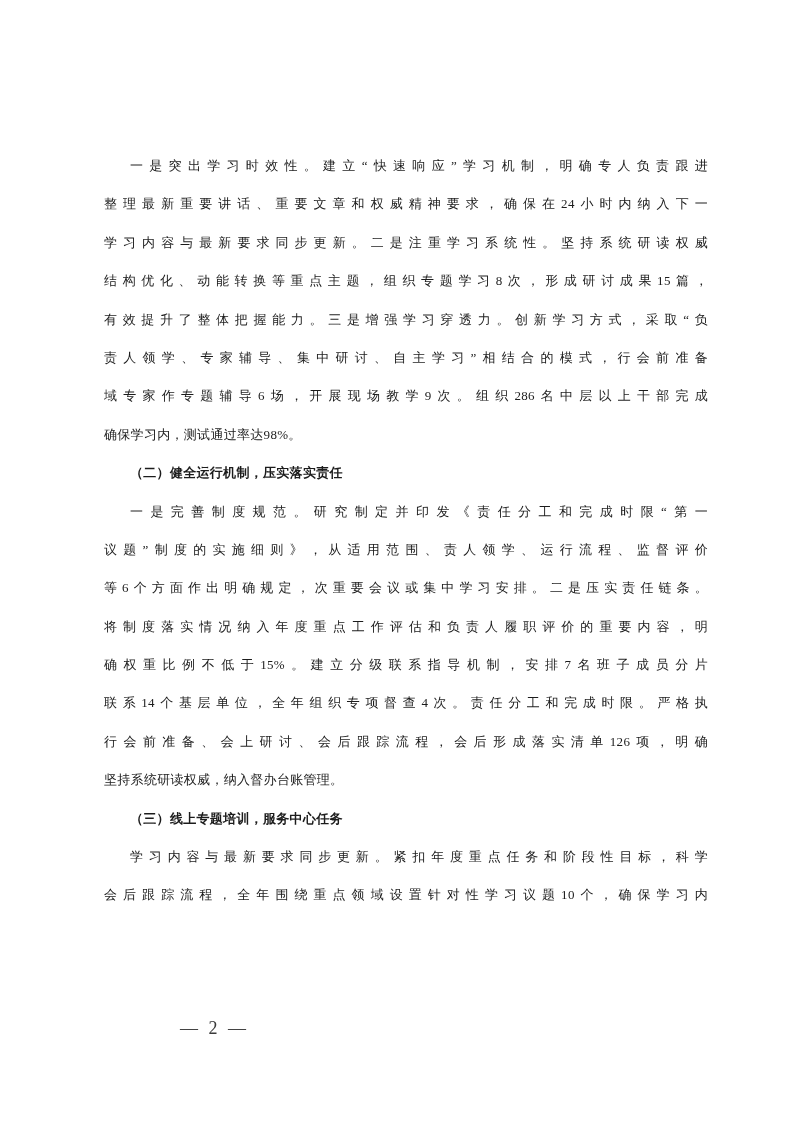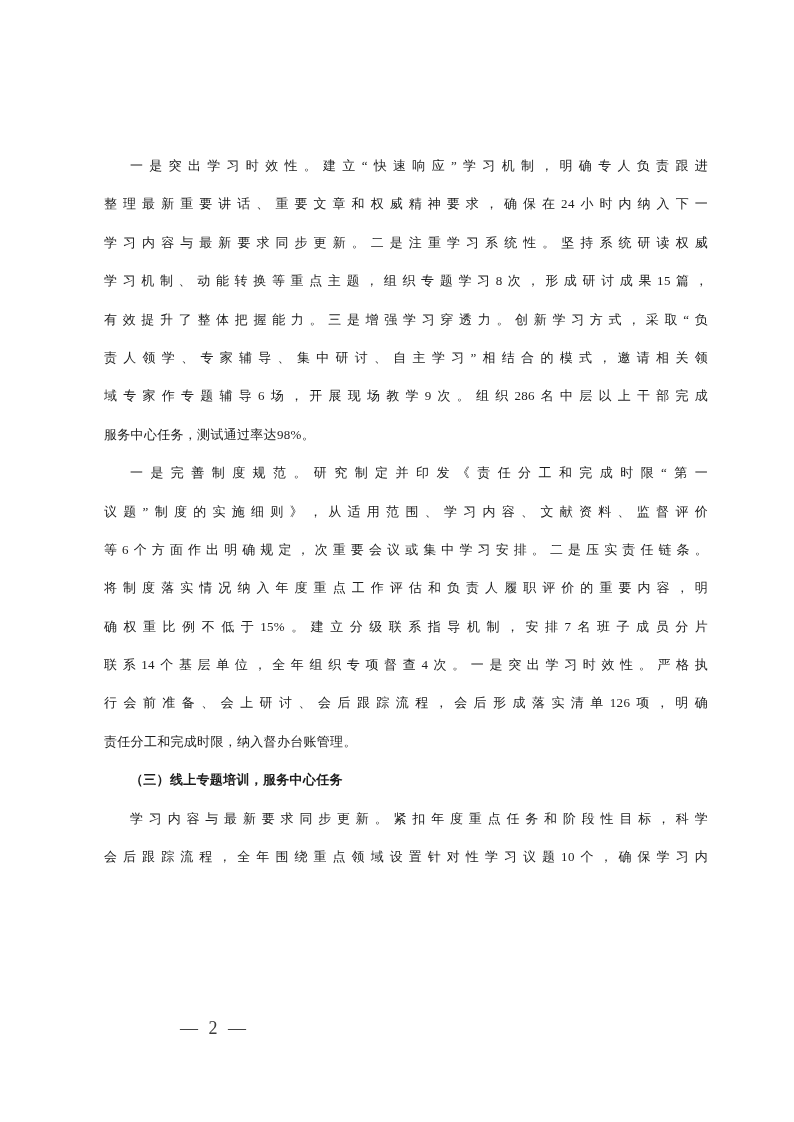--- a/index.html
+++ b/index.html
@@ -52,31 +52,32 @@
   }
 </style>
 </head>
 <body>
 
 <div class="page">
   <div class="content" id="doc-content">
       <div class="line fill indent">一是突出学习时效性。建立“快速响应”学习机制，明确专人负责跟进</div>
       <div class="line fill">整理最新重要讲话、重要文章和权威精神要求，确保在24小时内纳入下一</div>
       <div class="line fill">学习内容与最新要求同步更新。二是注重学习系统性。坚持系统研读权威</div>
-      <div class="line fill">学习机制、动能转换等重点主题，组织专题学习8次，形成研讨成果15篇，</div>
+      <div class="line fill">结构优化、动能转换等重点主题，组织专题学习8次，形成研讨成果15篇，</div>
       <div class="line fill">有效提升了整体把握能力。三是增强学习穿透力。创新学习方式，采取“负</div>
-      <div class="line fill">责人领学、专家辅导、集中研讨、自主学习”相结合的模式，邀请相关领</div>
+      <div class="line fill">责人领学、专家辅导、集中研讨、自主学习”相结合的模式，行会前准备</div>
       <div class="line fill">域专家作专题辅导6场，开展现场教学9次。组织286名中层以上干部完成</div>
-      <div class="line">服务中心任务，测试通过率达98%。</div>
+      <div class="line">确保学习内，测试通过率达98%。</div>
+      <div class="line heading indent">（二）健全运行机制，压实落实责任</div>
       <div class="line fill indent">一是完善制度规范。研究制定并印发《责任分工和完成时限“第一</div>
-      <div class="line fill">议题”制度的实施细则》，从适用范围、学习内容、文献资料、监督评价</div>
+      <div class="line fill">议题”制度的实施细则》，从适用范围、责人领学、运行流程、监督评价</div>
       <div class="line fill">等6个方面作出明确规定，次重要会议或集中学习安排。二是压实责任链条。</div>
       <div class="line fill">将制度落实情况纳入年度重点工作评估和负责人履职评价的重要内容，明</div>
       <div class="line fill">确权重比例不低于15%。建立分级联系指导机制，安排7名班子成员分片</div>
-      <div class="line fill">联系14个基层单位，全年组织专项督查4次。一是突出学习时效性。严格执</div>
+      <div class="line fill">联系14个基层单位，全年组织专项督查4次。责任分工和完成时限。严格执</div>
       <div class="line fill">行会前准备、会上研讨、会后跟踪流程，会后形成落实清单126项，明确</div>
-      <div class="line">责任分工和完成时限，纳入督办台账管理。</div>
+      <div class="line">坚持系统研读权威，纳入督办台账管理。</div>
       <div class="line heading indent">（三）线上专题培训，服务中心任务</div>
       <div class="line fill indent">学习内容与最新要求同步更新。紧扣年度重点任务和阶段性目标，科学</div>
       <div class="line fill">会后跟踪流程，全年围绕重点领域设置针对性学习议题10个，确保学习内</div>
     </div>
   <div class="page-number">— 2 —</div>
 </div>
 
 </body></html>

